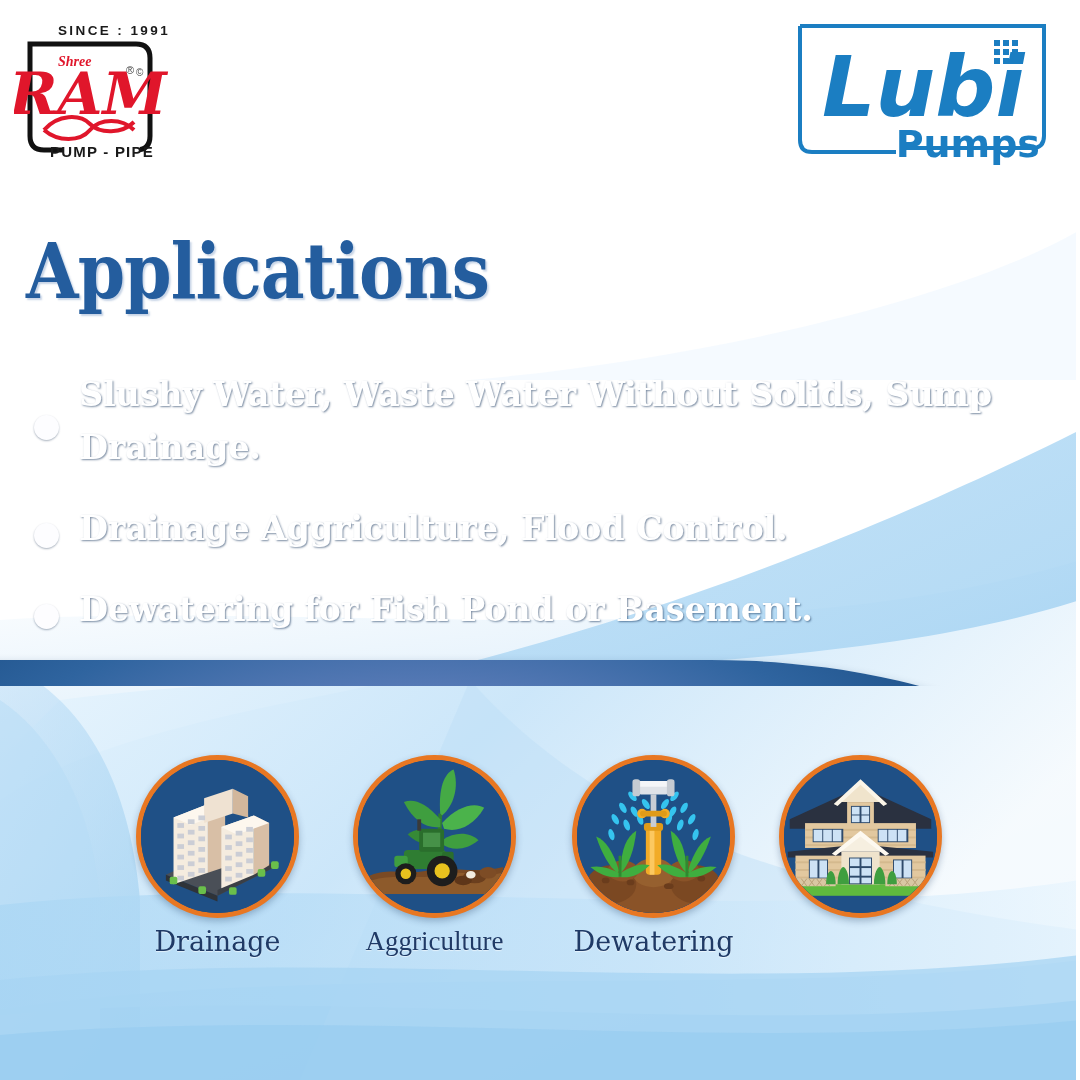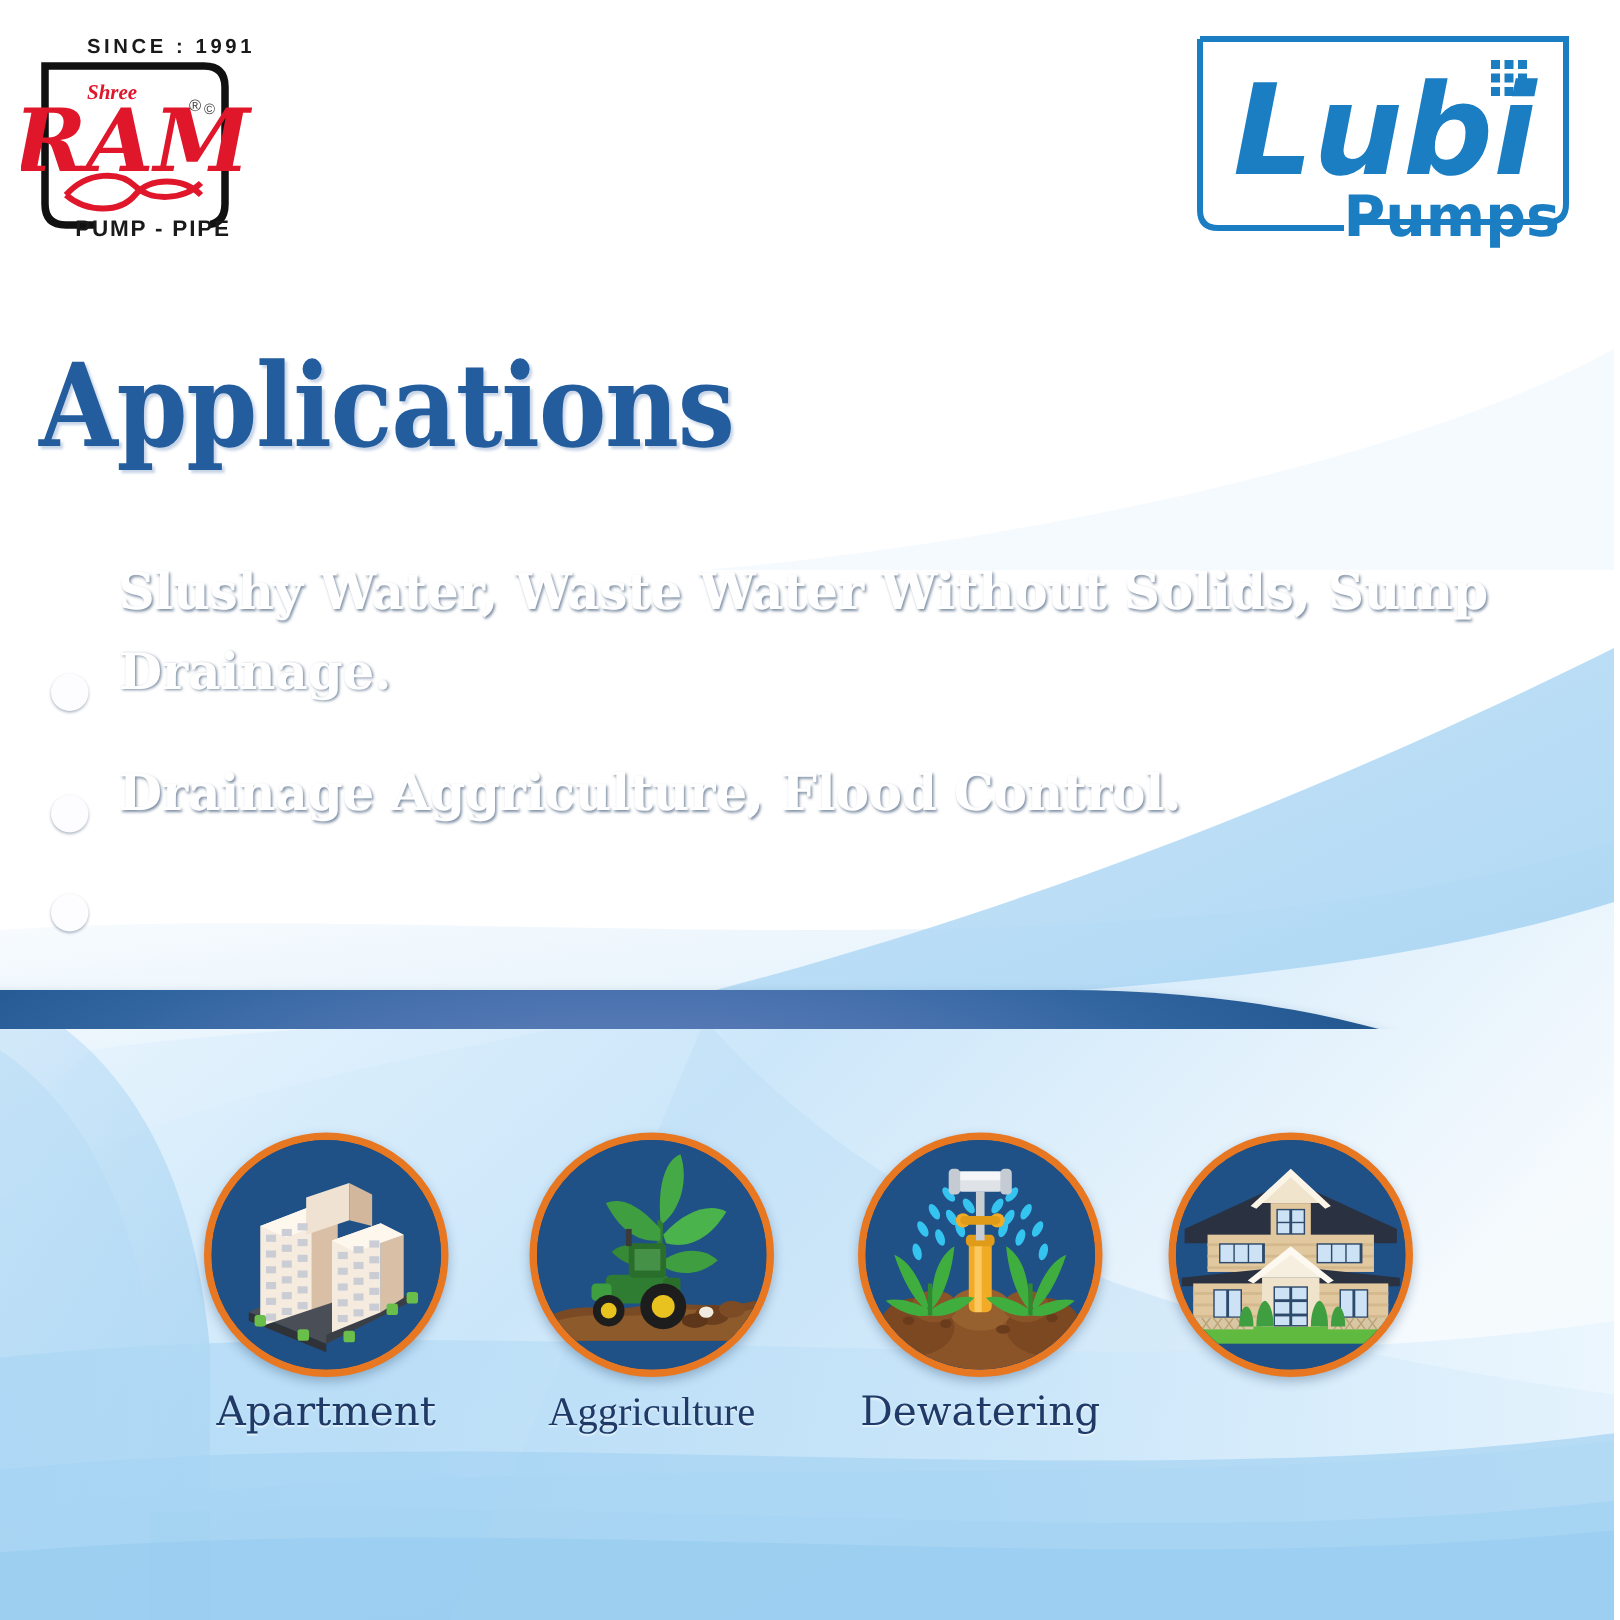--- a/index.html
+++ b/index.html
@@ -69,21 +69,21 @@
 
   
   .bullets {
     position: absolute; left: 0; top: 330px;
     width: 1080px; height: 356px;
     z-index: 5;
     padding: 38px 0 0 0;
   }
   .bullet-row {
     display: flex;
-    align-items: flex-end;
+    align-items: center;
     padding-left: 30px;
     margin-bottom: 28px;
   }
   .bullet-dot {
     flex: 0 0 auto;
     width: 25px; height: 25px;
     border-radius: 50%;
     background: #fdfdff;
     margin: 13px 20px 0 4px;
     box-shadow: 0 1px 2px rgba(10,35,70,0.35);
@@ -242,20 +242,21 @@
     <div class="bullet-row wide">
       <div class="bullet-dot"></div>
       <div class="bullet-text">Slushy Water, Waste Water Without Solids, Sump Drainage.</div>
     </div>
     <div class="bullet-row">
       <div class="bullet-dot"></div>
       <div class="bullet-text">Drainage Aggriculture, Flood Control.</div>
     </div>
     <div class="bullet-row">
       <div class="bullet-dot"></div>
+      <div class="bullet-text">Dewatering for Fish Pond or Basement.</div>
     </div>
   </div>
 
   <div class="icon-strip">
 
     <div class="icon-item it0">
       <div class="icon-circle">
         <svg viewBox="0 0 160 160">
           <rect width="160" height="160" fill="#1f5086"></rect>
 
@@ -315,21 +316,21 @@
 
           <g fill="#6abf4b">
             <rect x="30" y="122" width="8" height="8" rx="2"></rect>
             <rect x="60" y="132" width="8" height="8" rx="2"></rect>
             <rect x="92" y="133" width="8" height="8" rx="2"></rect>
             <rect x="122" y="114" width="8" height="8" rx="2"></rect>
             <rect x="136" y="106" width="8" height="8" rx="2"></rect>
           </g>
         </svg>
       </div>
-      <div class="icon-label">Apartment</div>
+      <div class="icon-label">Drainage</div>
     </div>
 
     <div class="icon-item it1">
       <div class="icon-circle">
         <svg viewBox="0 0 160 160">
           <rect width="160" height="160" fill="#1f5086"></rect>
 
           <path d="M10,122 C30,112 50,120 70,116 C95,110 120,120 152,112 L152,140 L10,140 Z" fill="#7a4a24"></path>
           <path d="M14,126 C40,118 62,126 86,120 C110,114 130,124 150,118 L150,140 L14,140 Z" fill="#8d5a2b"></path>
 

